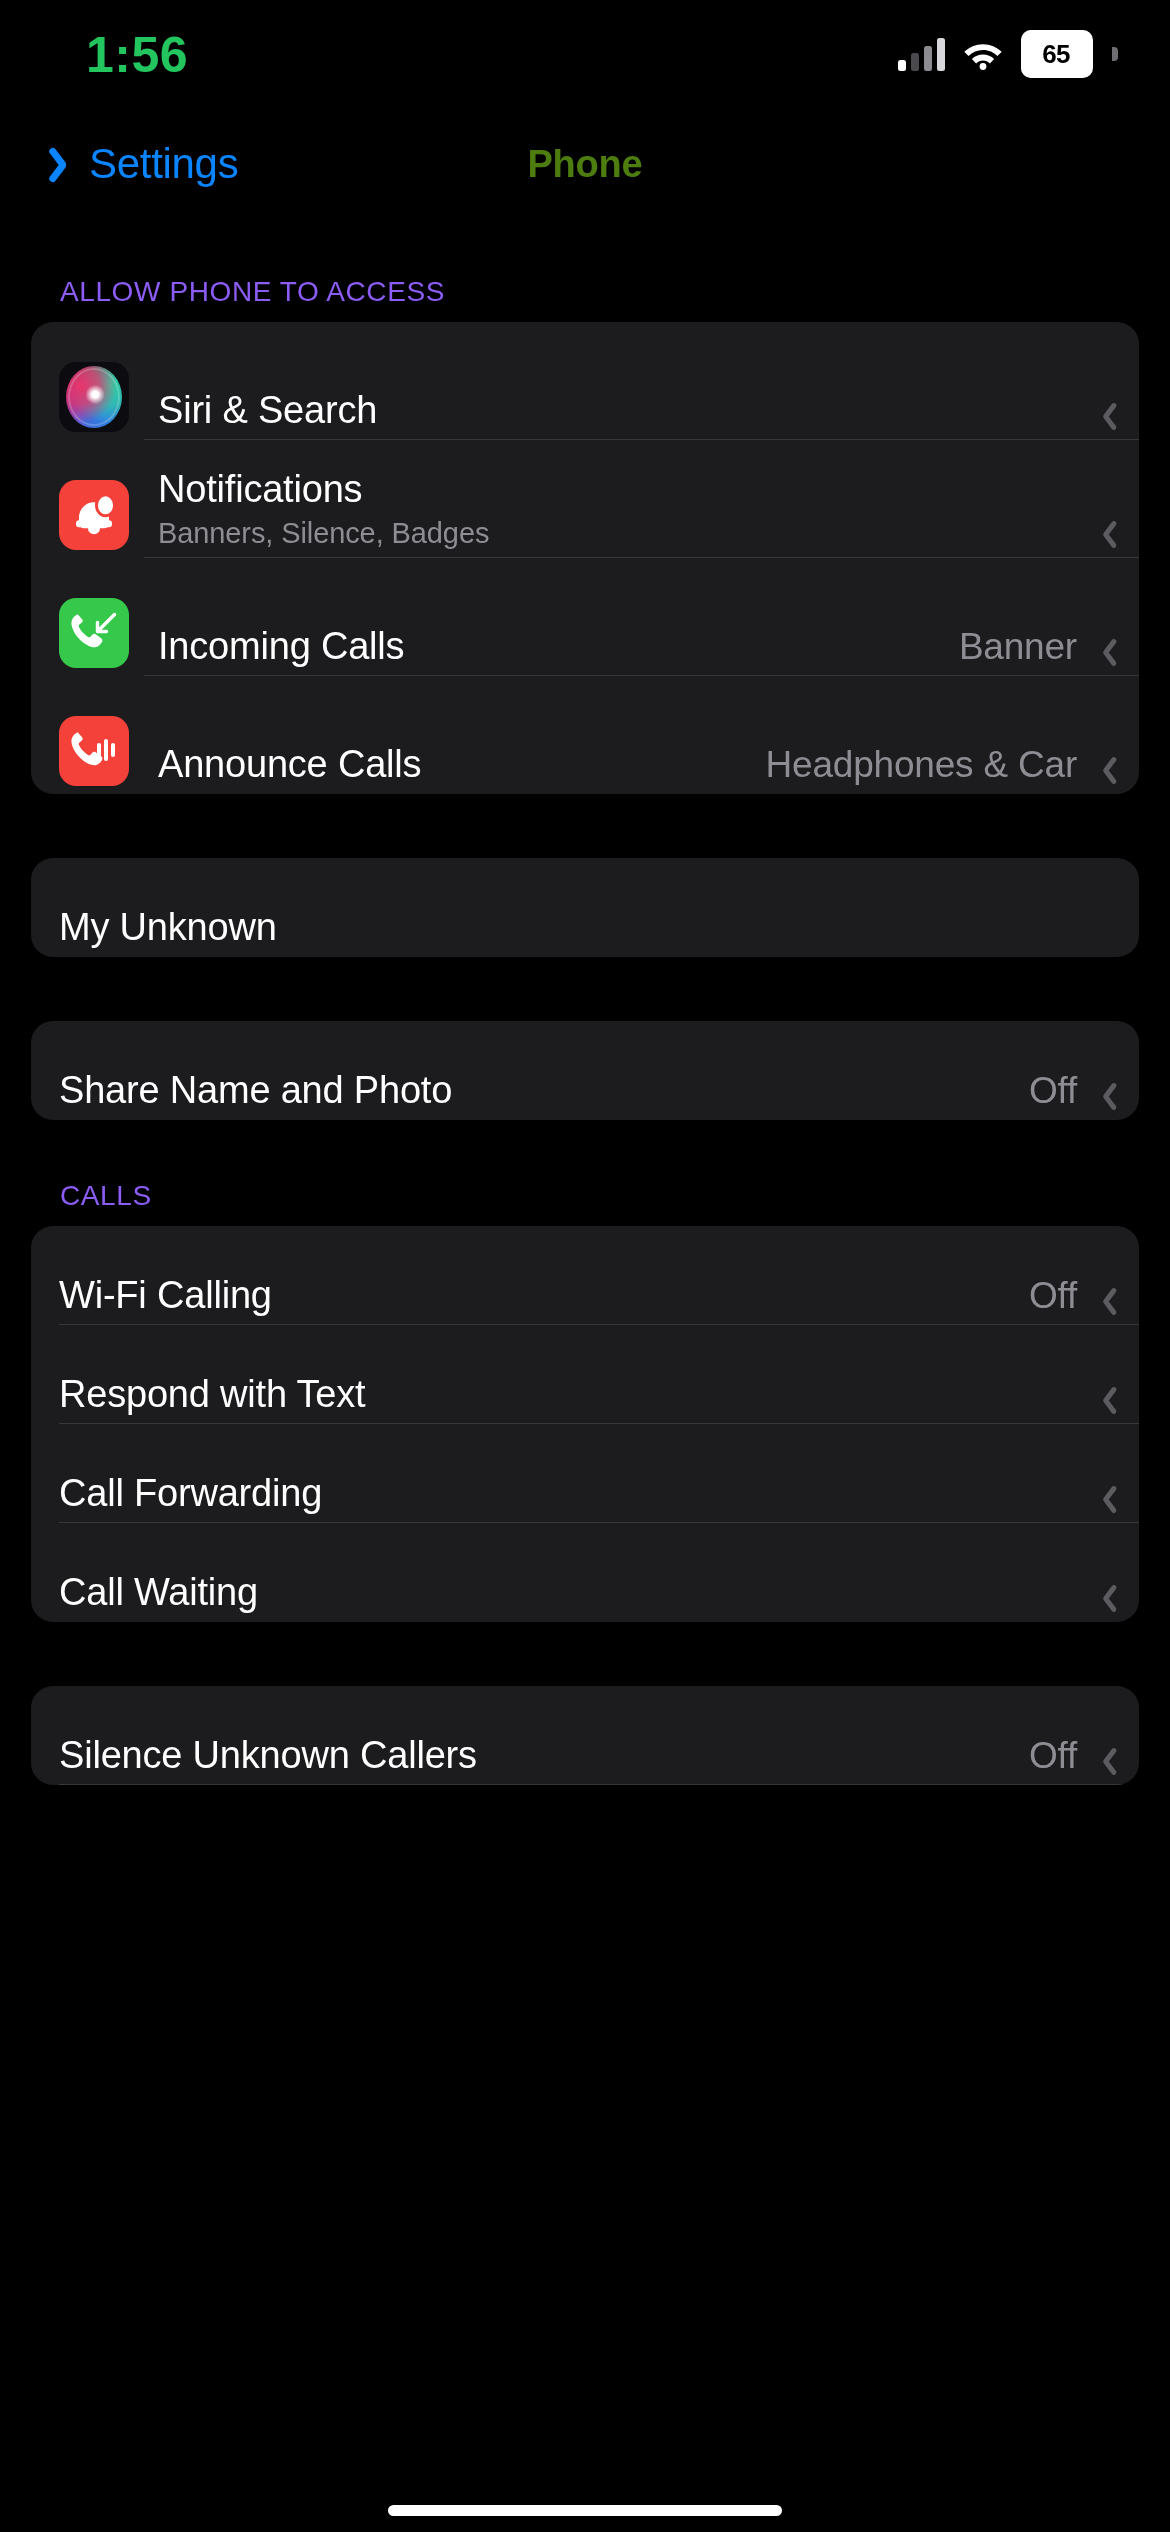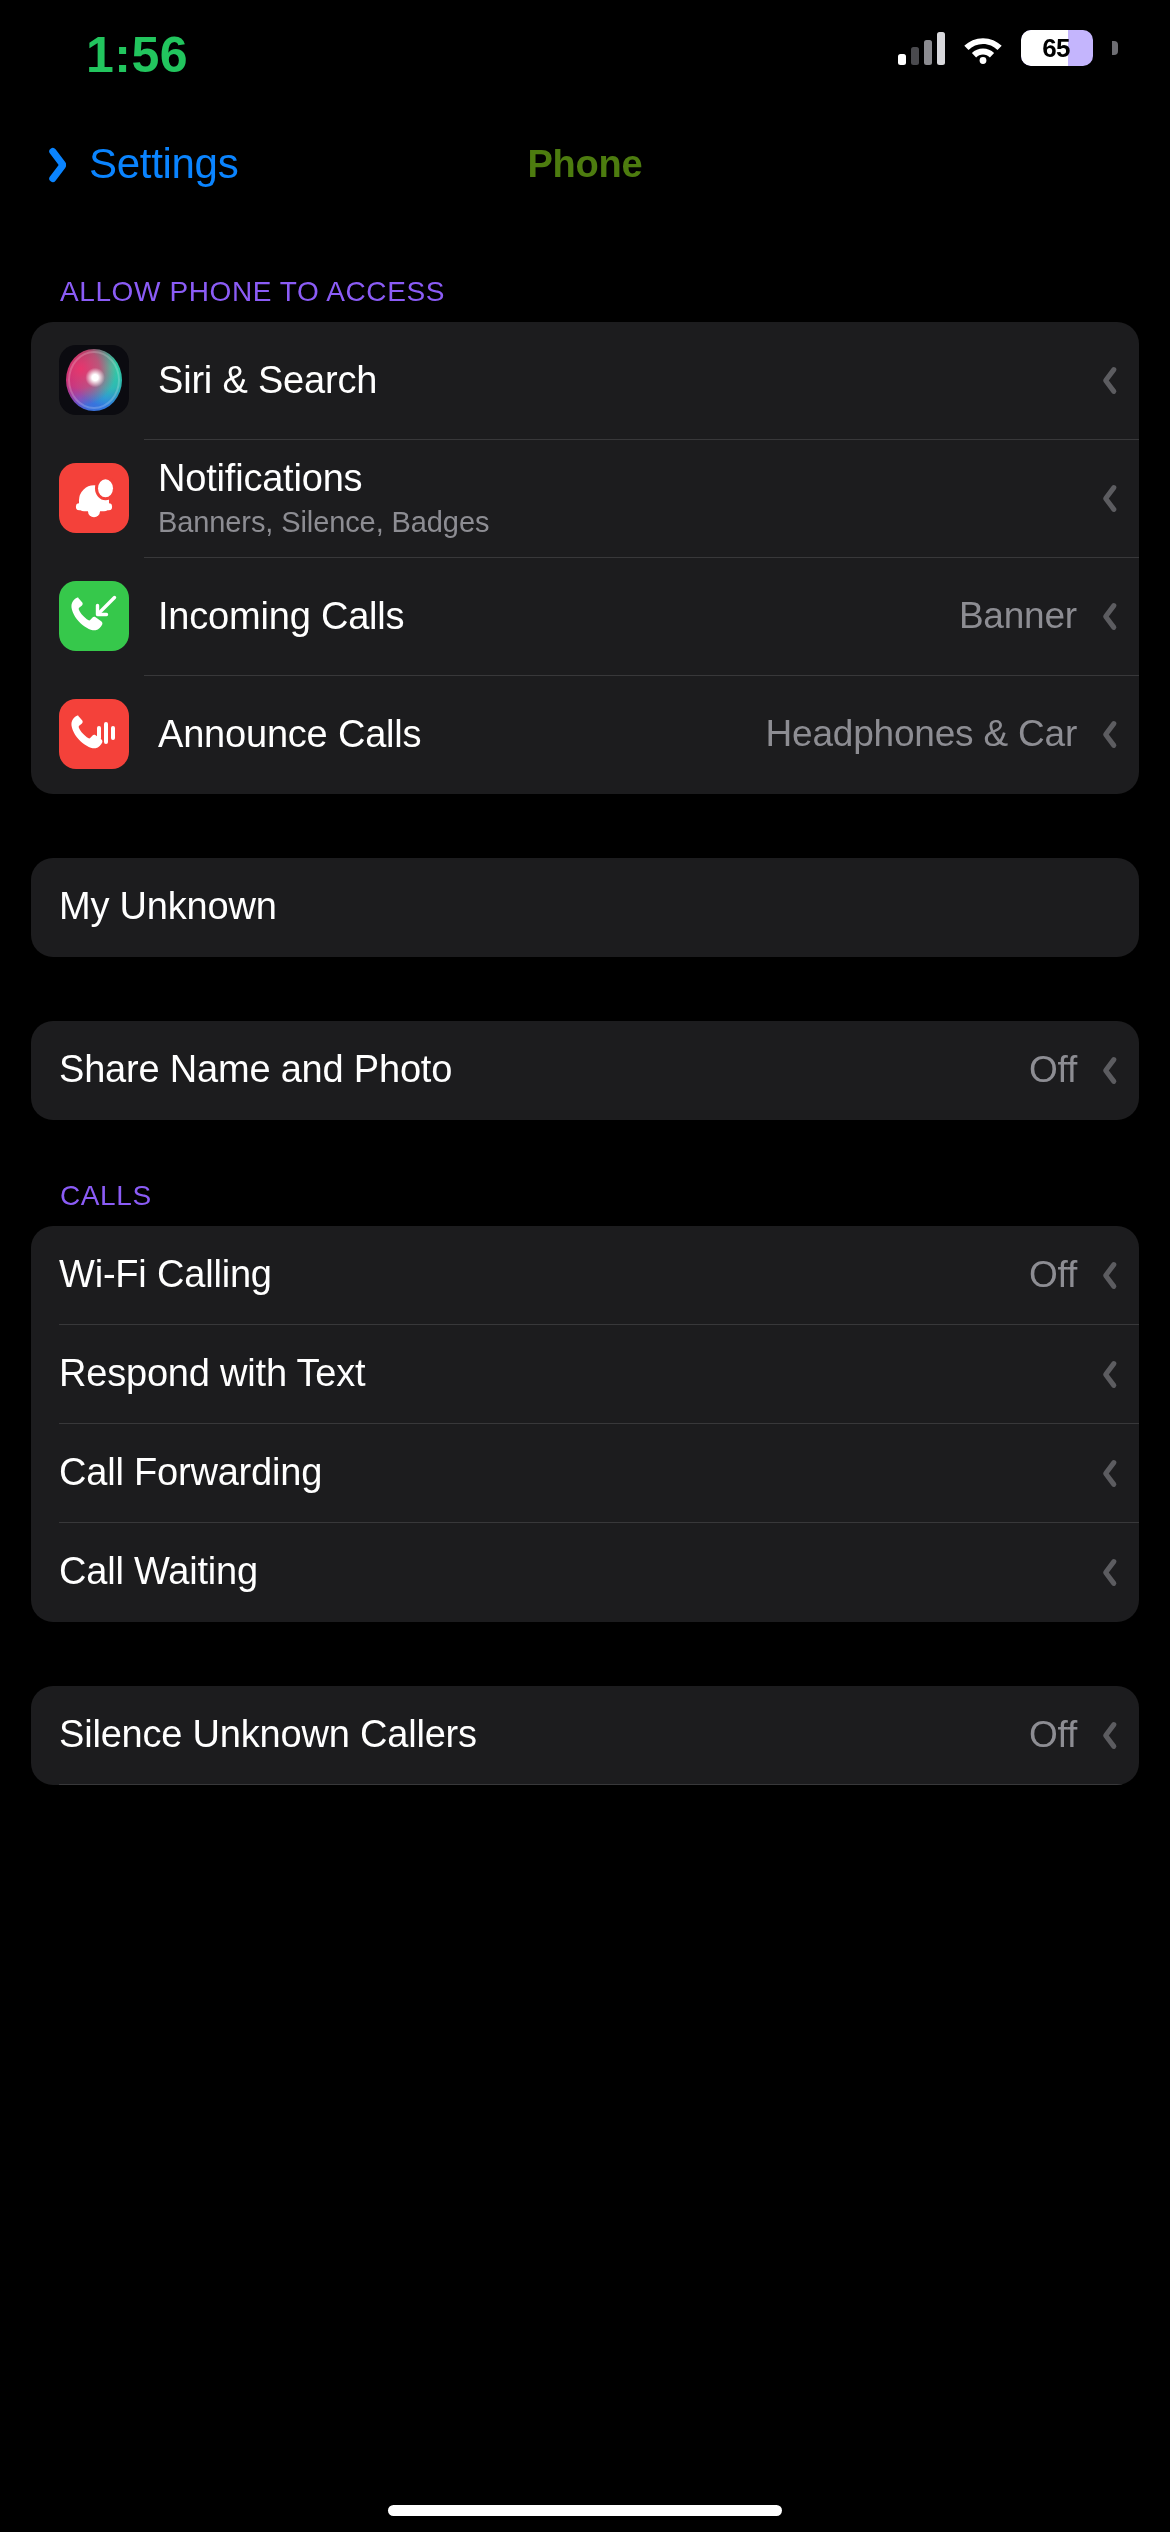--- a/index.html
+++ b/index.html
@@ -30,22 +30,22 @@
   }
   
   .cell-bars { display:flex; align-items:flex-end; gap:5px; height:34px; }
   .cell-bars i { display:block; width:8px; border-radius:2.5px; background:#5a5a5e; }
   .cell-bars i:nth-child(1){ height:11px; background:#fff; }
   .cell-bars i:nth-child(2){ height:18px; background:#4a4a4e; }
   .cell-bars i:nth-child(3){ height:25px; background:#8b8b90; }
   .cell-bars i:nth-child(4){ height:33px; background:#d8d8dc; }
   .wifi-icon { width:42px; height:32px; position:relative; }
   .battery {
-    width:72px; height:36px; position:relative;
-    border-radius:10px; background:#c4b5fd; overflow:hidden;
+    width:72px; height:48px; position:relative;
+    border-radius:10px; background:#ffffff; overflow:hidden;
     display:flex; align-items:center;
   }
   .battery .fill {
     position:absolute; left:0; top:0; bottom:0; width:65%;
     background:#fff; border-radius:10px 0 0 10px;
   }
   .battery .pct {
     position:relative; z-index:2; width:100%; text-align:center;
     font-size:26px; font-weight:700; color:#000; letter-spacing:-0.6px;
     padding-right:2px;
@@ -85,22 +85,22 @@
     padding:60px 0 14px 29px; text-transform:uppercase;
   }
   .group-footer {
     font-size:28px; color:#8d8d93; line-height:1.38;
     padding:18px 30px 0 29px;
   }
   .card {
     background:#1c1c1e; border-radius:22px; overflow:hidden;
   }
   .row {
-    display:flex; align-items:center;
-    min-height:99px; padding:0 26px 2px 28px;
+    display:flex; align-items:flex-end;
+    min-height:99px; padding:0 26px 8px 28px;
     position:relative; cursor:pointer;
   }
   .row.tall { min-height:118px; }
   .row-sep {
     position:absolute; left:0; right:0; bottom:0; height:1px;
     background:#38383a;
   }
   .row-sep.inset-icon { left:113px; }
   .row-sep.inset-plain { left:28px; }
 

